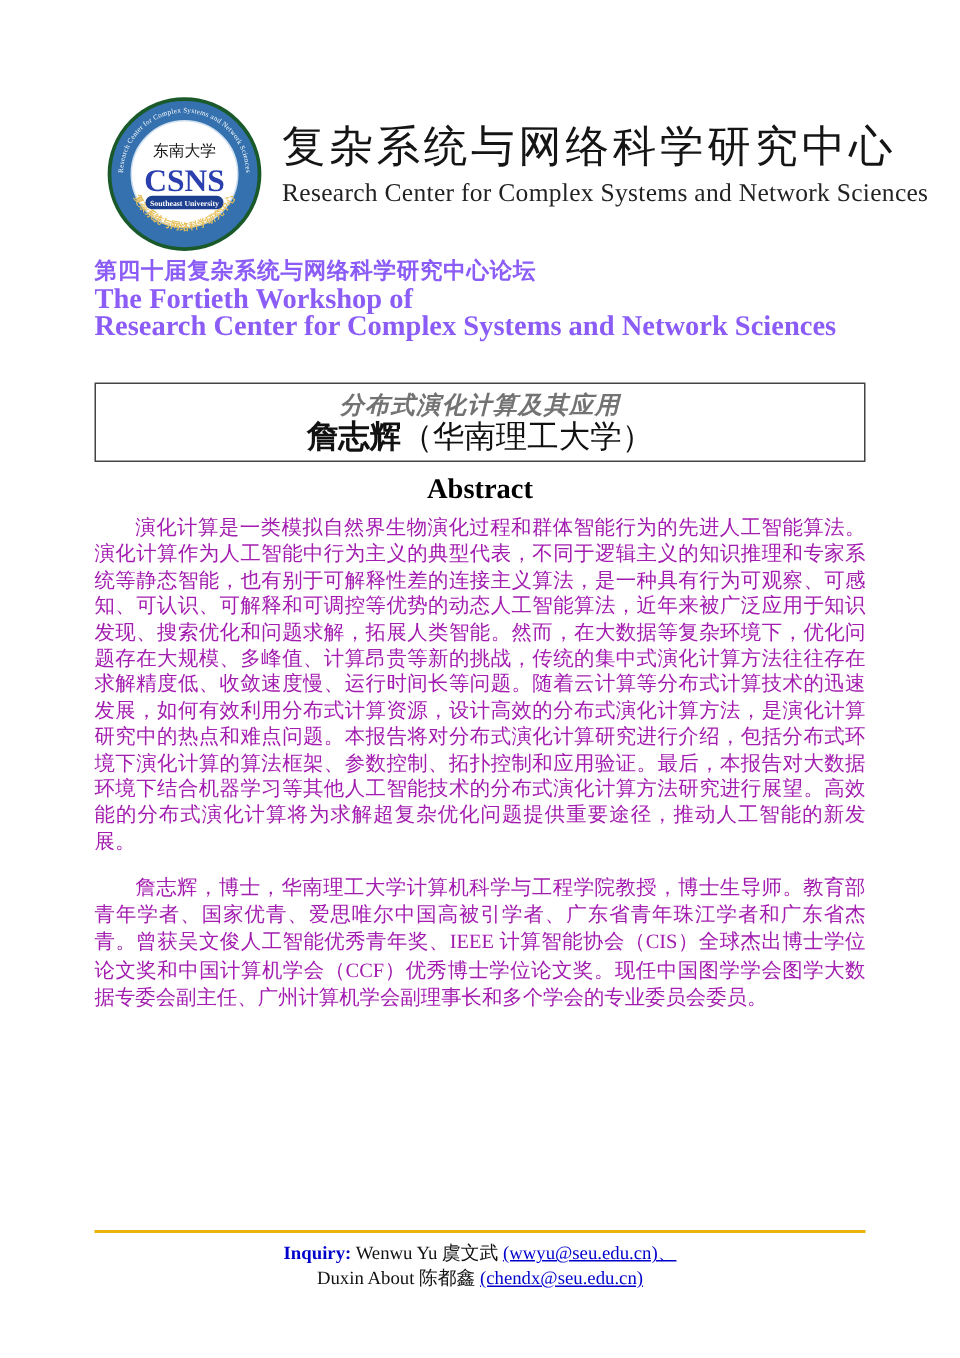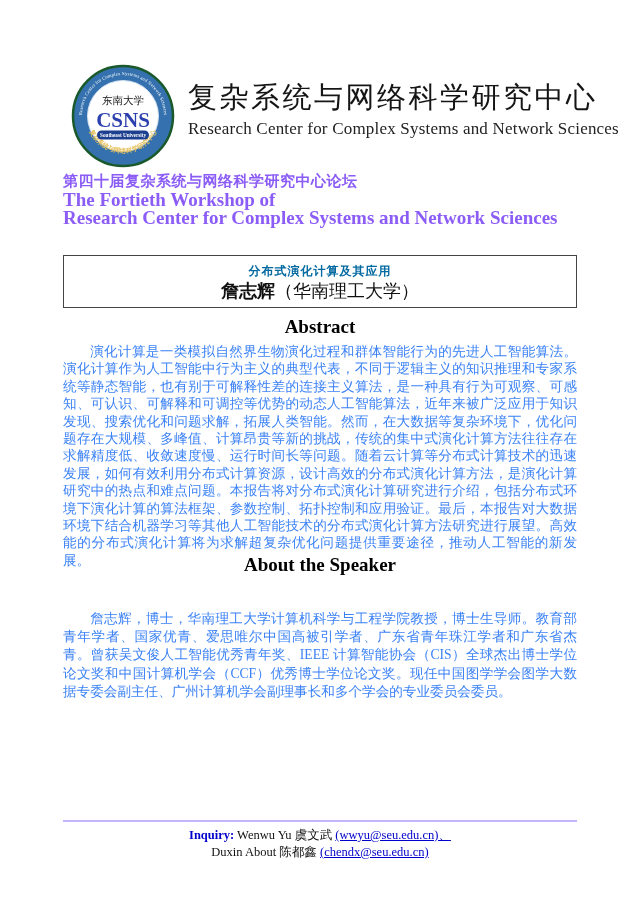--- a/index.html
+++ b/index.html
@@ -22,38 +22,38 @@
   
   .banner{position:absolute;top:172px;left:63px;width:514px;
     color:#8b5cf6;font-weight:bold;line-height:18.5px;}
   .banner .cn{font-size:15px;letter-spacing:0.5px;}
   .banner .en{font-size:19px;}
   
   .talk-box{
     position:absolute;top:255px;left:63px;width:514px;box-sizing:border-box;
     border:1px solid #444;text-align:center;padding:5px 0 6px 0;
   }
-  .talk-title{color:#0369a1;font-weight:bold;font-size:12px;letter-spacing:1px;line-height:20px;}
-  .talk-speaker{font-size:18px;line-height:20px;color:#111;}
+  .talk-title{color:#737373;font-weight:bold;font-size:16px;letter-spacing:1px;line-height:20px;font-style:italic;}
+  .talk-speaker{font-size:21px;line-height:20px;color:#111;}
   .talk-speaker .name{font-weight:bold;}
   
   .sec-heading{position:absolute;left:63px;width:514px;text-align:center;
     font-weight:bold;font-size:19px;color:#000;}
   .abstract-heading{top:316px;}
   .about-heading{top:554px;}
   .body-text{
-    position:absolute;left:63px;width:514px;font-size:13.6px;color:#3b82f6;
+    position:absolute;left:63px;width:514px;font-size:13.6px;color:#a21caf;
     text-align:justify;
   }
   .abstract-body{top:343px;line-height:17.4px;}
-  .speaker-body{top:610px;line-height:18.2px;}
+  .speaker-body{top:583px;line-height:18.2px;}
   .body-text p{margin:0;text-indent:2em;}
   .speaker-body p + p{margin-top:8px;}
   
-  .footer{position:absolute;top:820px;left:63px;width:514px;border-top:2px solid #c4b5fd;
+  .footer{position:absolute;top:820px;left:63px;width:514px;border-top:2px solid #eab308;
     text-align:center;font-size:12.5px;line-height:17px;padding-top:5px;color:#111;}
   .inquiry-label{color:#0000cc;font-weight:bold;}
   .email-link{color:#0000cc;text-decoration:underline;cursor:pointer;}
 </style>
 </head>
 <body>
 
 <div class="page">
 
   <div class="header">
@@ -90,21 +90,20 @@
   <div class="talk-box">
     <div class="talk-title">分布式演化计算及其应用</div>
     <div class="talk-speaker"><span class="name">詹志辉</span><span>（华南理工大学）</span></div>
   </div>
 
   <div class="sec-heading abstract-heading">Abstract</div>
   <div class="body-text abstract-body">
     <p>演化计算是一类模拟自然界生物演化过程和群体智能行为的先进人工智能算法。演化计算作为人工智能中行为主义的典型代表，不同于逻辑主义的知识推理和专家系统等静态智能，也有别于可解释性差的连接主义算法，是一种具有行为可观察、可感知、可认识、可解释和可调控等优势的动态人工智能算法，近年来被广泛应用于知识发现、搜索优化和问题求解，拓展人类智能。然而，在大数据等复杂环境下，优化问题存在大规模、多峰值、计算昂贵等新的挑战，传统的集中式演化计算方法往往存在求解精度低、收敛速度慢、运行时间长等问题。随着云计算等分布式计算技术的迅速发展，如何有效利用分布式计算资源，设计高效的分布式演化计算方法，是演化计算研究中的热点和难点问题。本报告将对分布式演化计算研究进行介绍，包括分布式环境下演化计算的算法框架、参数控制、拓扑控制和应用验证。最后，本报告对大数据环境下结合机器学习等其他人工智能技术的分布式演化计算方法研究进行展望。高效能的分布式演化计算将为求解超复杂优化问题提供重要途径，推动人工智能的新发展。</p>
   </div>
 
-  <div class="sec-heading about-heading">About the Speaker</div>
   <div class="body-text speaker-body">
     <p>詹志辉，博士，华南理工大学计算机科学与工程学院教授，博士生导师。教育部青年学者、国家优青、爱思唯尔中国高被引学者、广东省青年珠江学者和广东省杰青。曾获吴文俊人工智能优秀青年奖、IEEE 计算智能协会（CIS）全球杰出博士学位论文奖和中国计算机学会（CCF）优秀博士学位论文奖。现任中国图学学会图学大数据专委会副主任、广州计算机学会副理事长和多个学会的专业委员会委员。</p>
   </div>
 
   <div class="footer">
     <div>
       <span class="inquiry-label">Inquiry:</span>
       <span>Wenwu Yu 虞文武</span>
       <span class="email-link">(wwyu@seu.edu.cn)、</span>
     </div>

